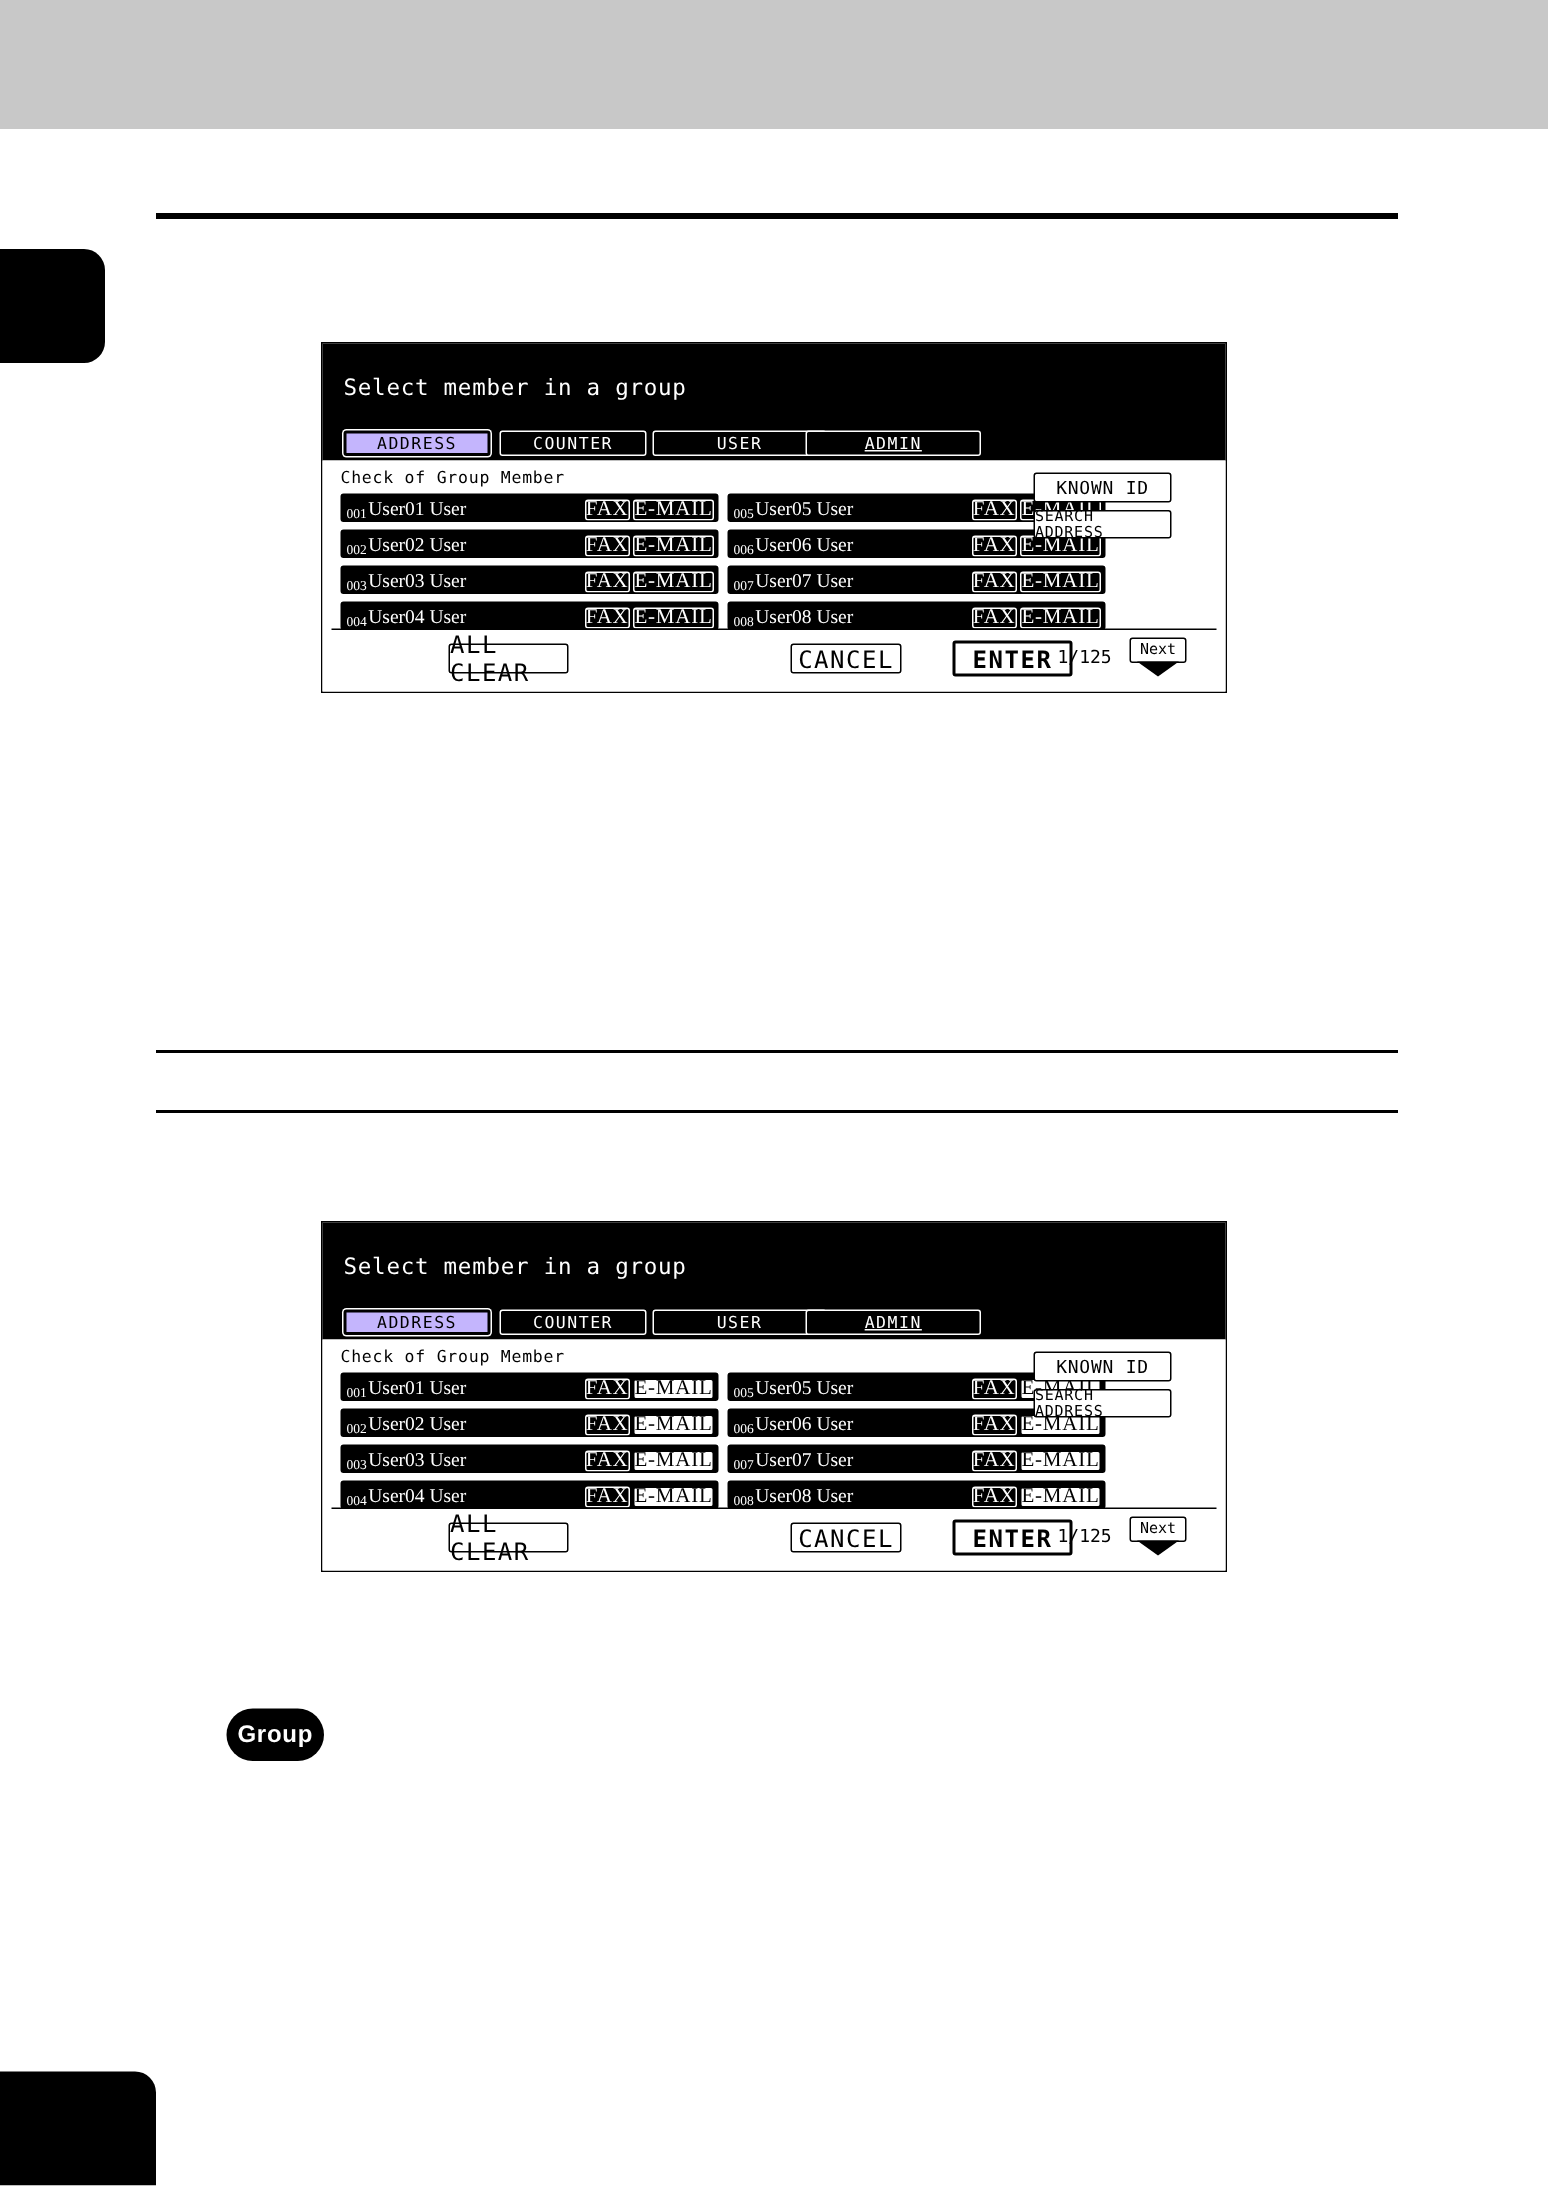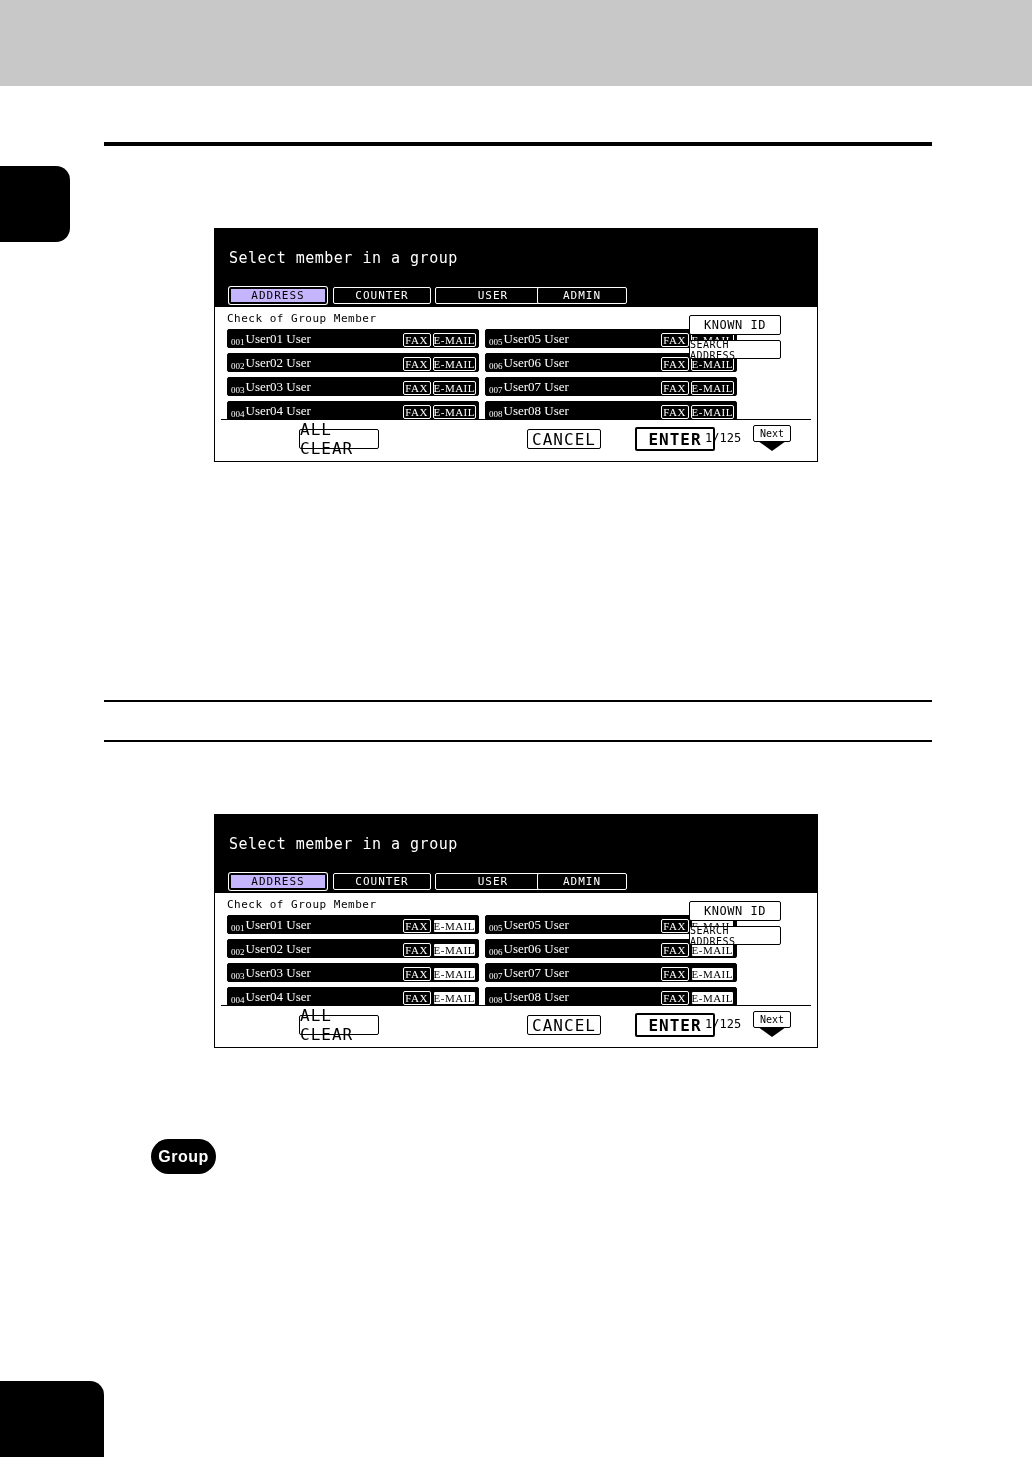--- a/index.html
+++ b/index.html
@@ -118,21 +118,21 @@
   }
   .tabbtn.sel {
     background: #c4b5fd;
     color: #000000;
     border: 2px solid #000000;
     box-shadow: 0 0 0 1px #ffffff;
   }
   .tabbtn.t0 { left: 0px;   width: 98px; }
   .tabbtn.t1 { left: 104px; width: 98px; }
   .tabbtn.t2 { left: 206px; width: 116px; }
-  .tabbtn.t3 { left: 308px; width: 90px; }
+  .tabbtn.t3 { left: 308px; width: 117px; text-decoration: underline; }
 
   .panel-body {
     position: absolute;
     left: 0; top: 78px;
     width: 602px;
     height: 154px;
     background: #ffffff;
   }
   .section-label {
     position: absolute;
@@ -168,21 +168,21 @@
     letter-spacing: 0px;
     white-space: nowrap;
     flex: 1;
   }
   .chip {
     height: 14px;
     min-width: 28px;
     margin-right: 2px;
     border: 1px solid #ffffff;
     box-sizing: border-box;
-    font-size: 11px;
+    font-size: 14px;
     display: flex;
     align-items: center;
     justify-content: center;
     letter-spacing: 0.5px;
     border-radius: 2px;
   }
   .chip.off { background: #000000; color: #ffffff; }
   .chip.on  { background: #ffffff; color: #000000; border-color: #000000; }
 
   

